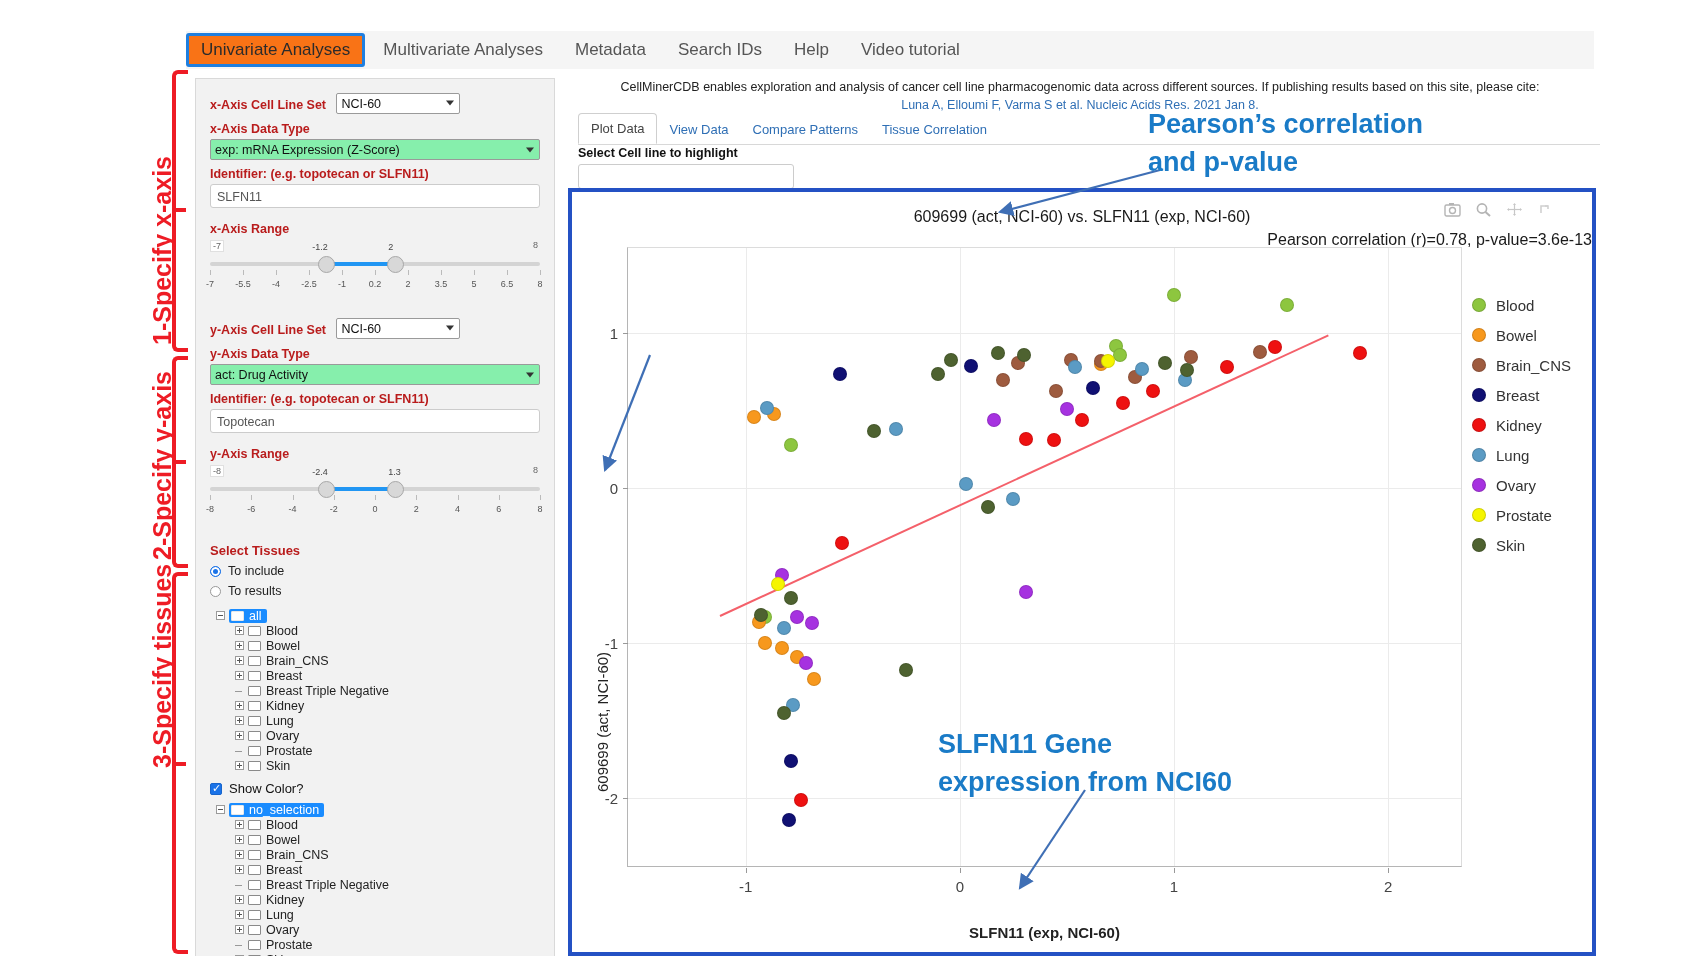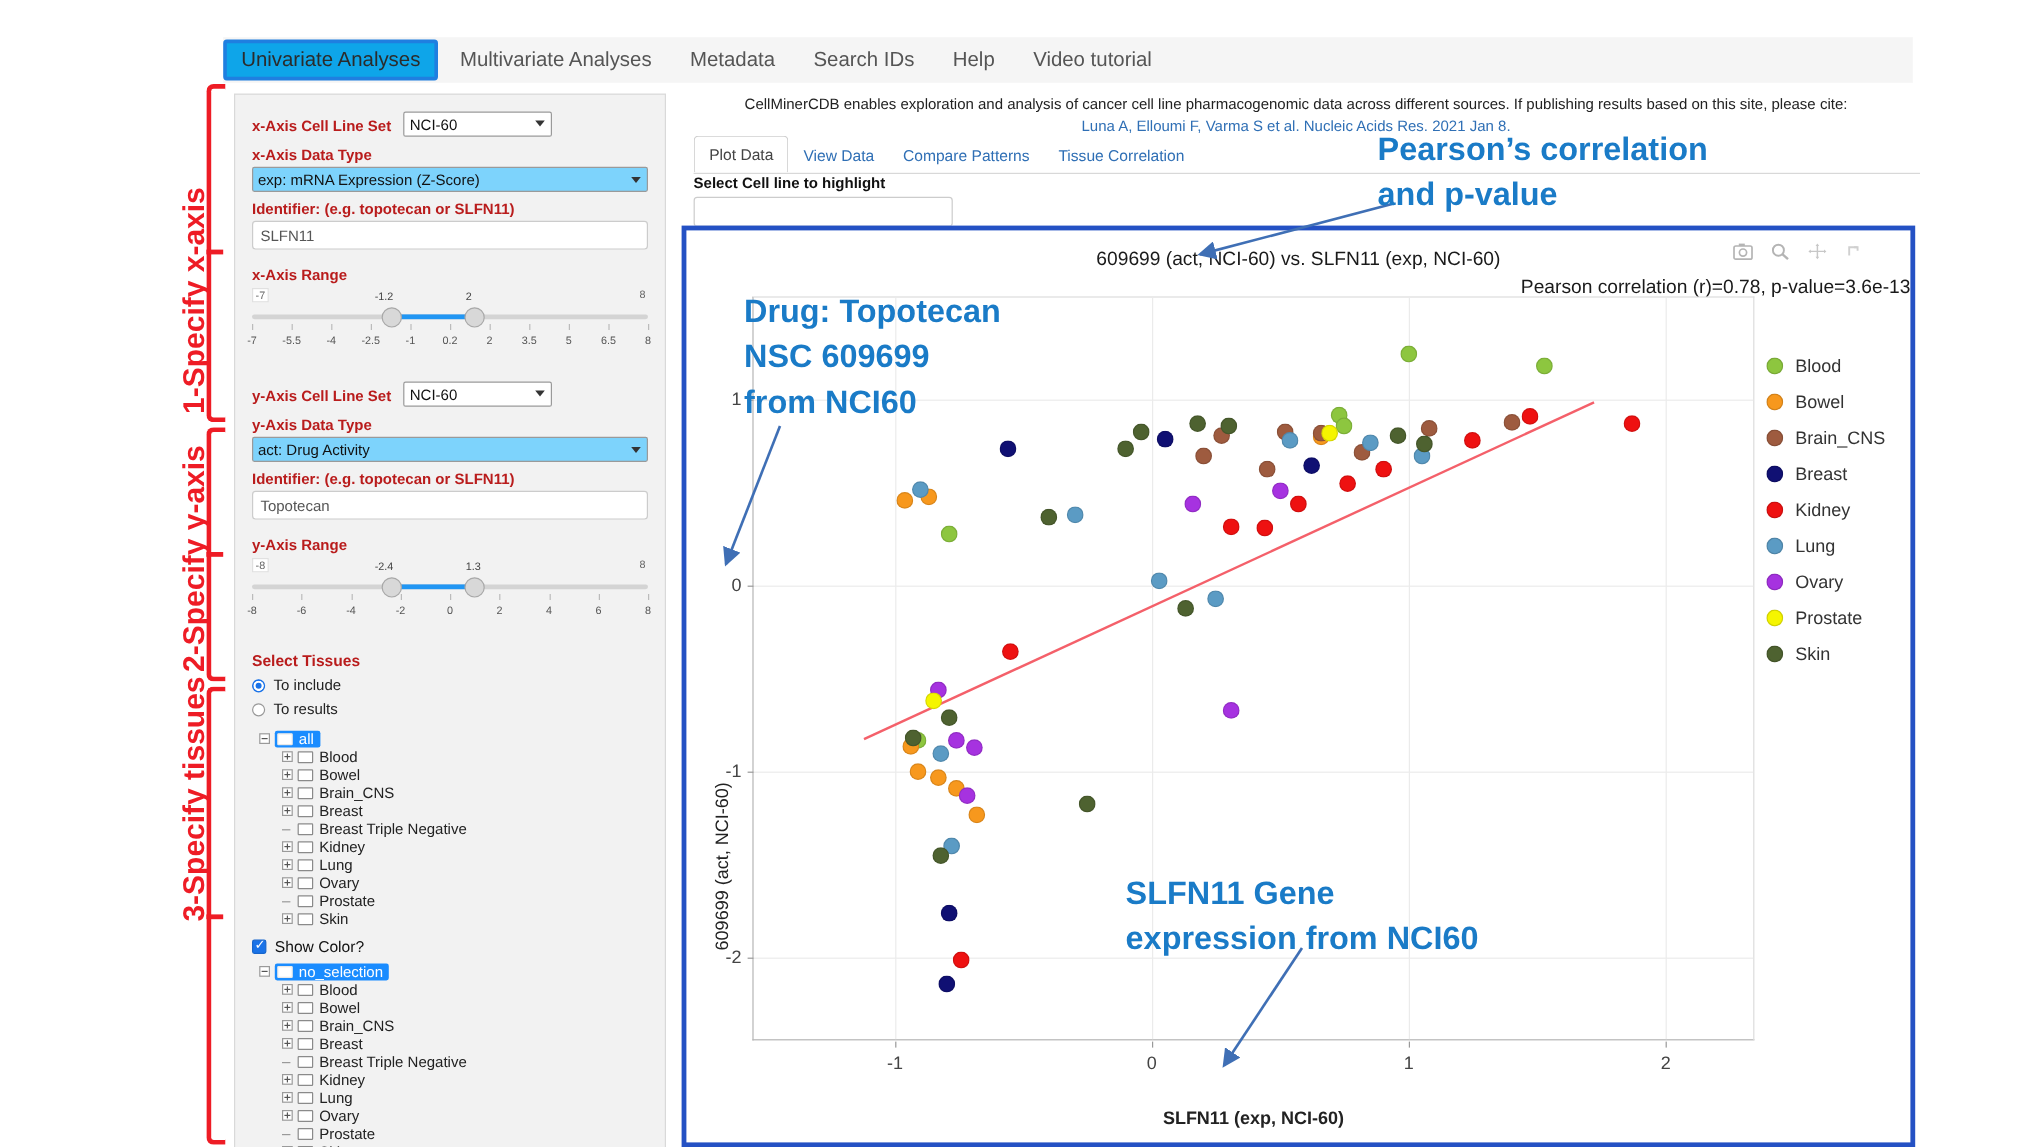--- a/index.html
+++ b/index.html
@@ -19,21 +19,21 @@
     background: #f5f5f5;
     display: flex; align-items: center;
   }
   .nav-tab {
     font-size: 17px; color: #555;
     padding: 6px 14px; margin-right: 4px;
     white-space: nowrap; cursor: pointer;
   }
   .nav-tab.active {
     color: #2b2b2b;
-    background: #0ea5e9;
+    background: #f97316;
     border: 3px solid #1f7fe0;
     border-radius: 3px;
     padding: 4px 12px;
   }
 
   
   .side-panel {
     position: absolute; left: 195px; top: 78px;
     width: 360px; height: 880px;
     background: #f2f2f2;
@@ -44,21 +44,21 @@
   .lbl.inline { display: inline-block; margin-right: 6px; vertical-align: middle;}
   .sel-small {
     display:inline-block; vertical-align: middle;
     width: 124px; height: 21px; font-size: 12.5px;
     border: 1px solid #9a9a9a; background: #fff; border-radius: 2px;
     padding: 1px 16px 1px 4px; color:#111; line-height: 18px;
     position: relative; overflow: hidden; white-space: nowrap;
   }
   .sel-wide {
     display:block; width: 100%; height: 21px; font-size: 12.5px;
-    border: 1px solid #9a9a9a; background: #7dd3fc; border-radius: 2px;
+    border: 1px solid #9a9a9a; background: #86efac; border-radius: 2px;
     padding: 1px 16px 1px 4px; color:#111; line-height: 18px;
     position: relative; overflow:hidden; white-space: nowrap;
   }
   .caret {
     position: absolute; right: 5px; top: 50%; transform: translateY(-50%);
     width: 0; height: 0; border-left: 4px solid transparent;
     border-right: 4px solid transparent; border-top: 5px solid #333;
   }
   .txtbox {
     display:block; width: 100%; height: 24px;
@@ -688,24 +688,19 @@
     <line x1="1160" y1="170" x2="1000" y2="212" stroke="#3f6fb5" stroke-width="2.2" marker-end="url(#ah)"></line>
     <line x1="650" y1="355" x2="605" y2="470" stroke="#3f6fb5" stroke-width="2.2" marker-end="url(#ah)"></line>
     <line x1="1085" y1="790" x2="1020" y2="888" stroke="#3f6fb5" stroke-width="2.2" marker-end="url(#ah)"></line>
   </svg>
 
   <div class="anno" style="left:1148px; top:105px;">
     <div>Pearson’s correlation</div>
     <div>and p-value</div>
   </div>
 
-  <div class="anno" style="left:620px; top:240px;">
-    <div>Drug: Topotecan</div>
-    <div>NSC 609699</div>
-    <div>from NCI60</div>
-  </div>
 
   <div class="anno" style="left:938px; top:713px;margin-top:12px;">
     <div>SLFN11 Gene</div>
     <div>expression from NCI60</div>
   </div>
 
 </div>
 
 </body></html>

